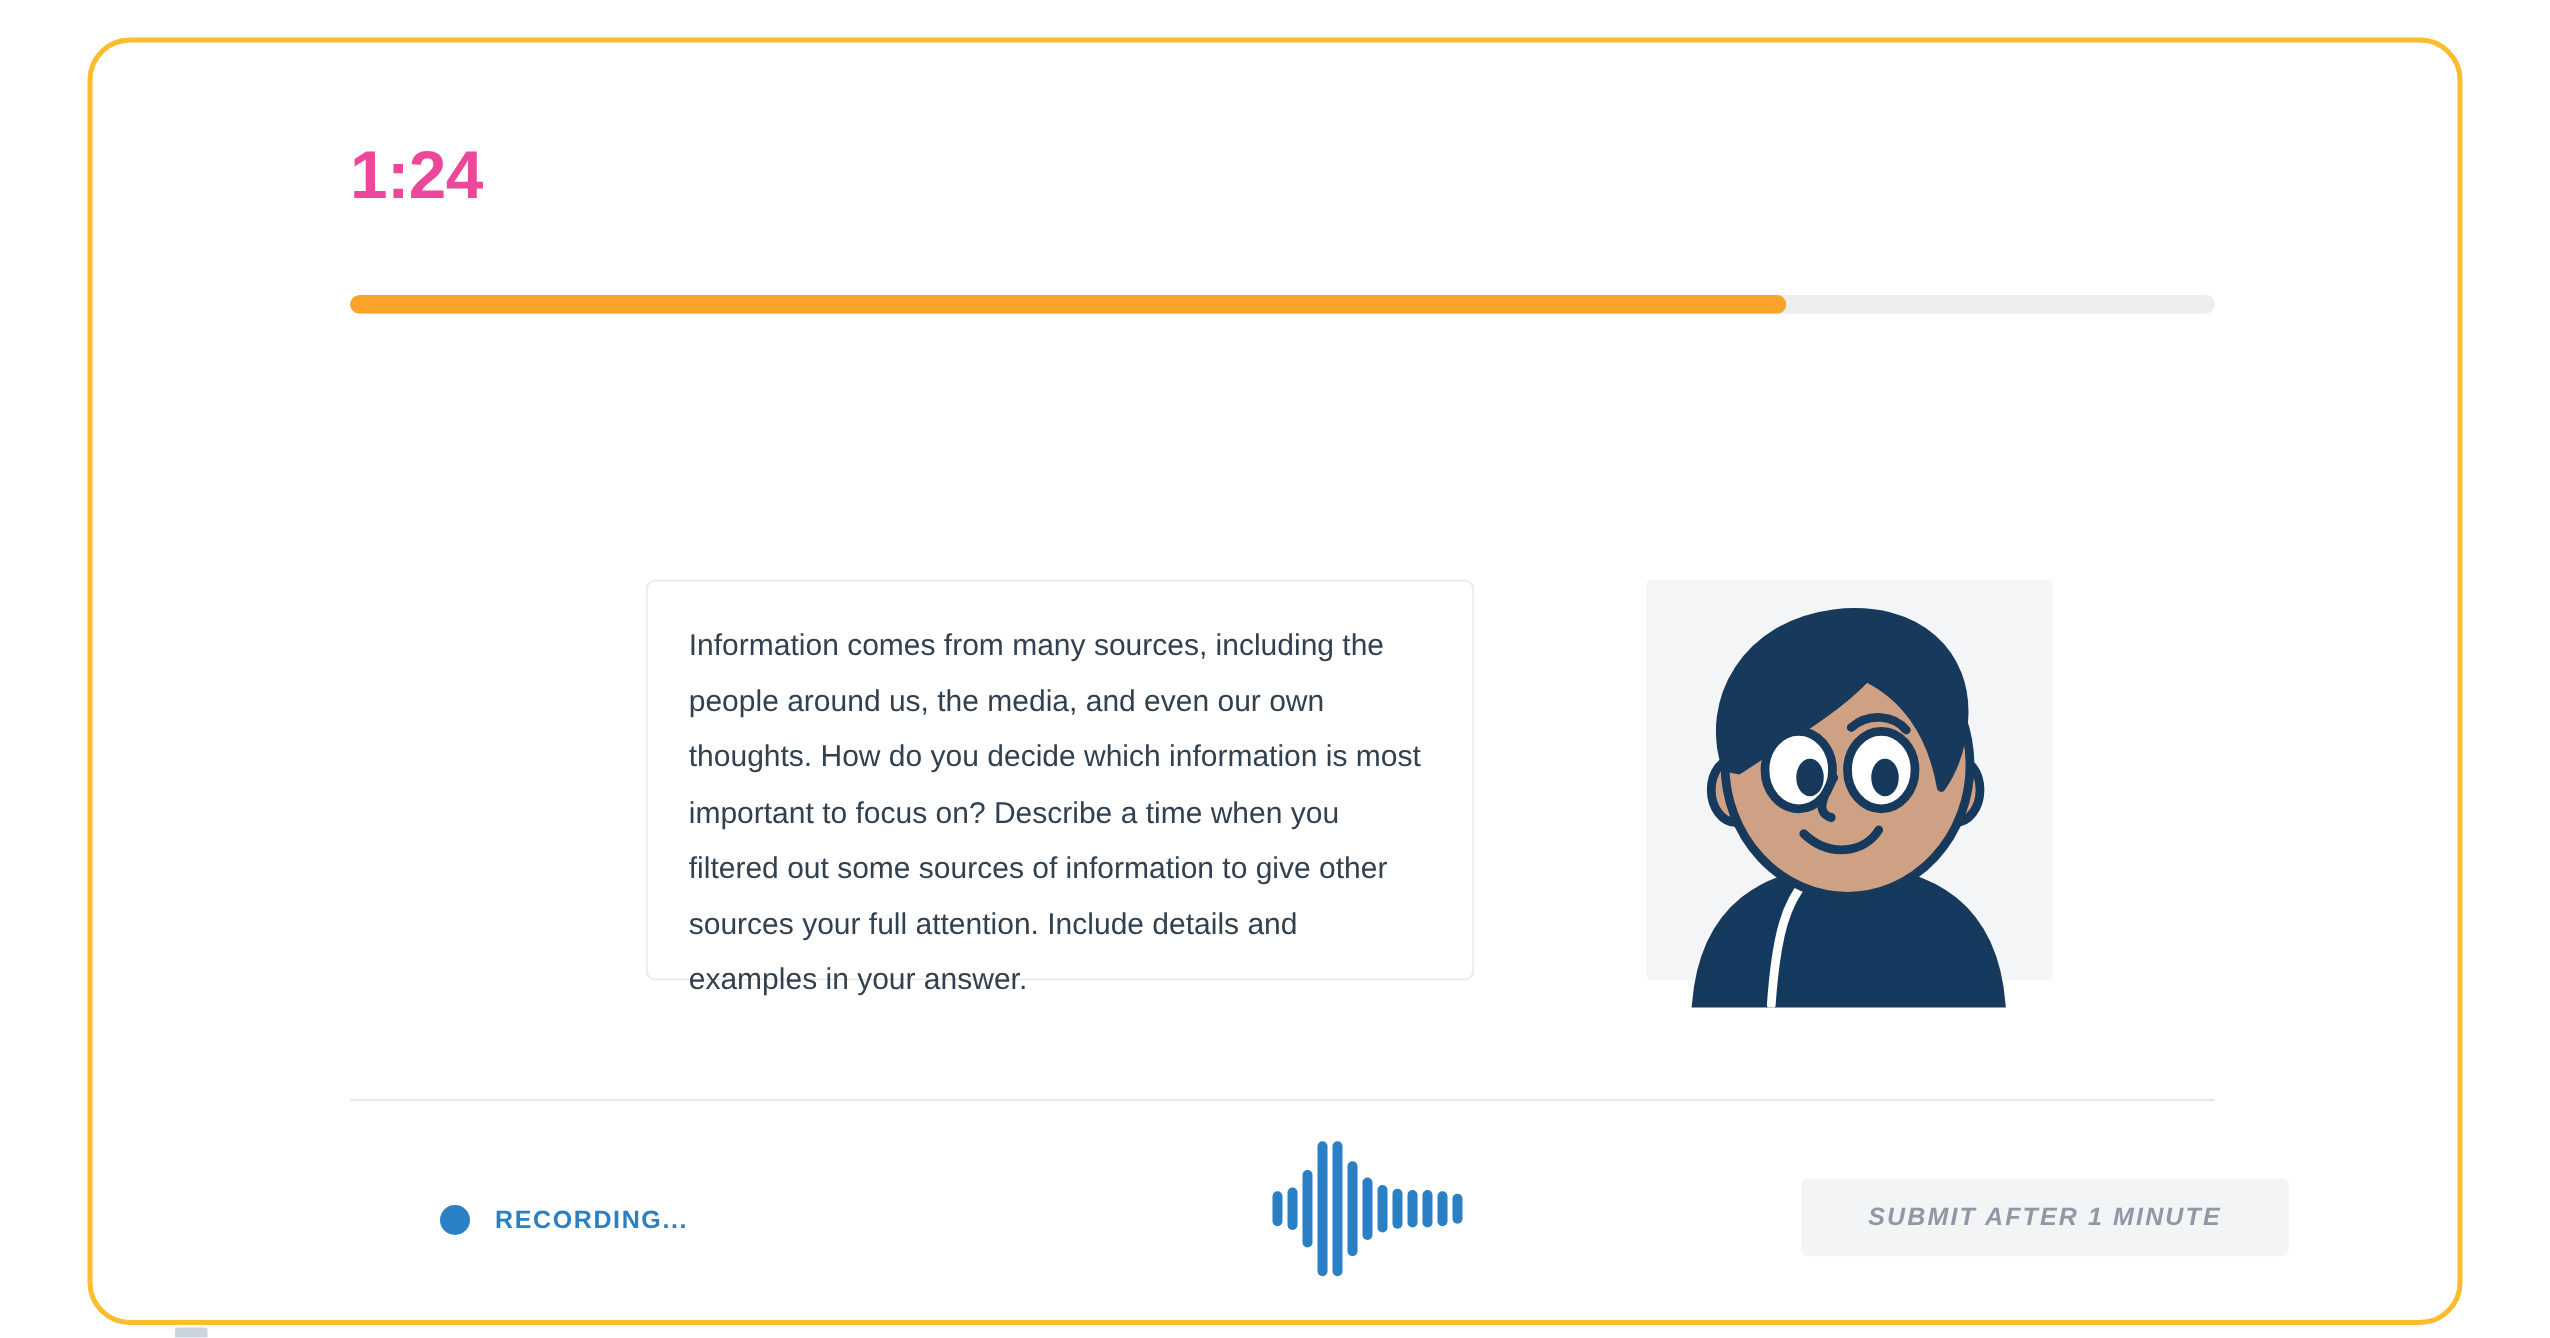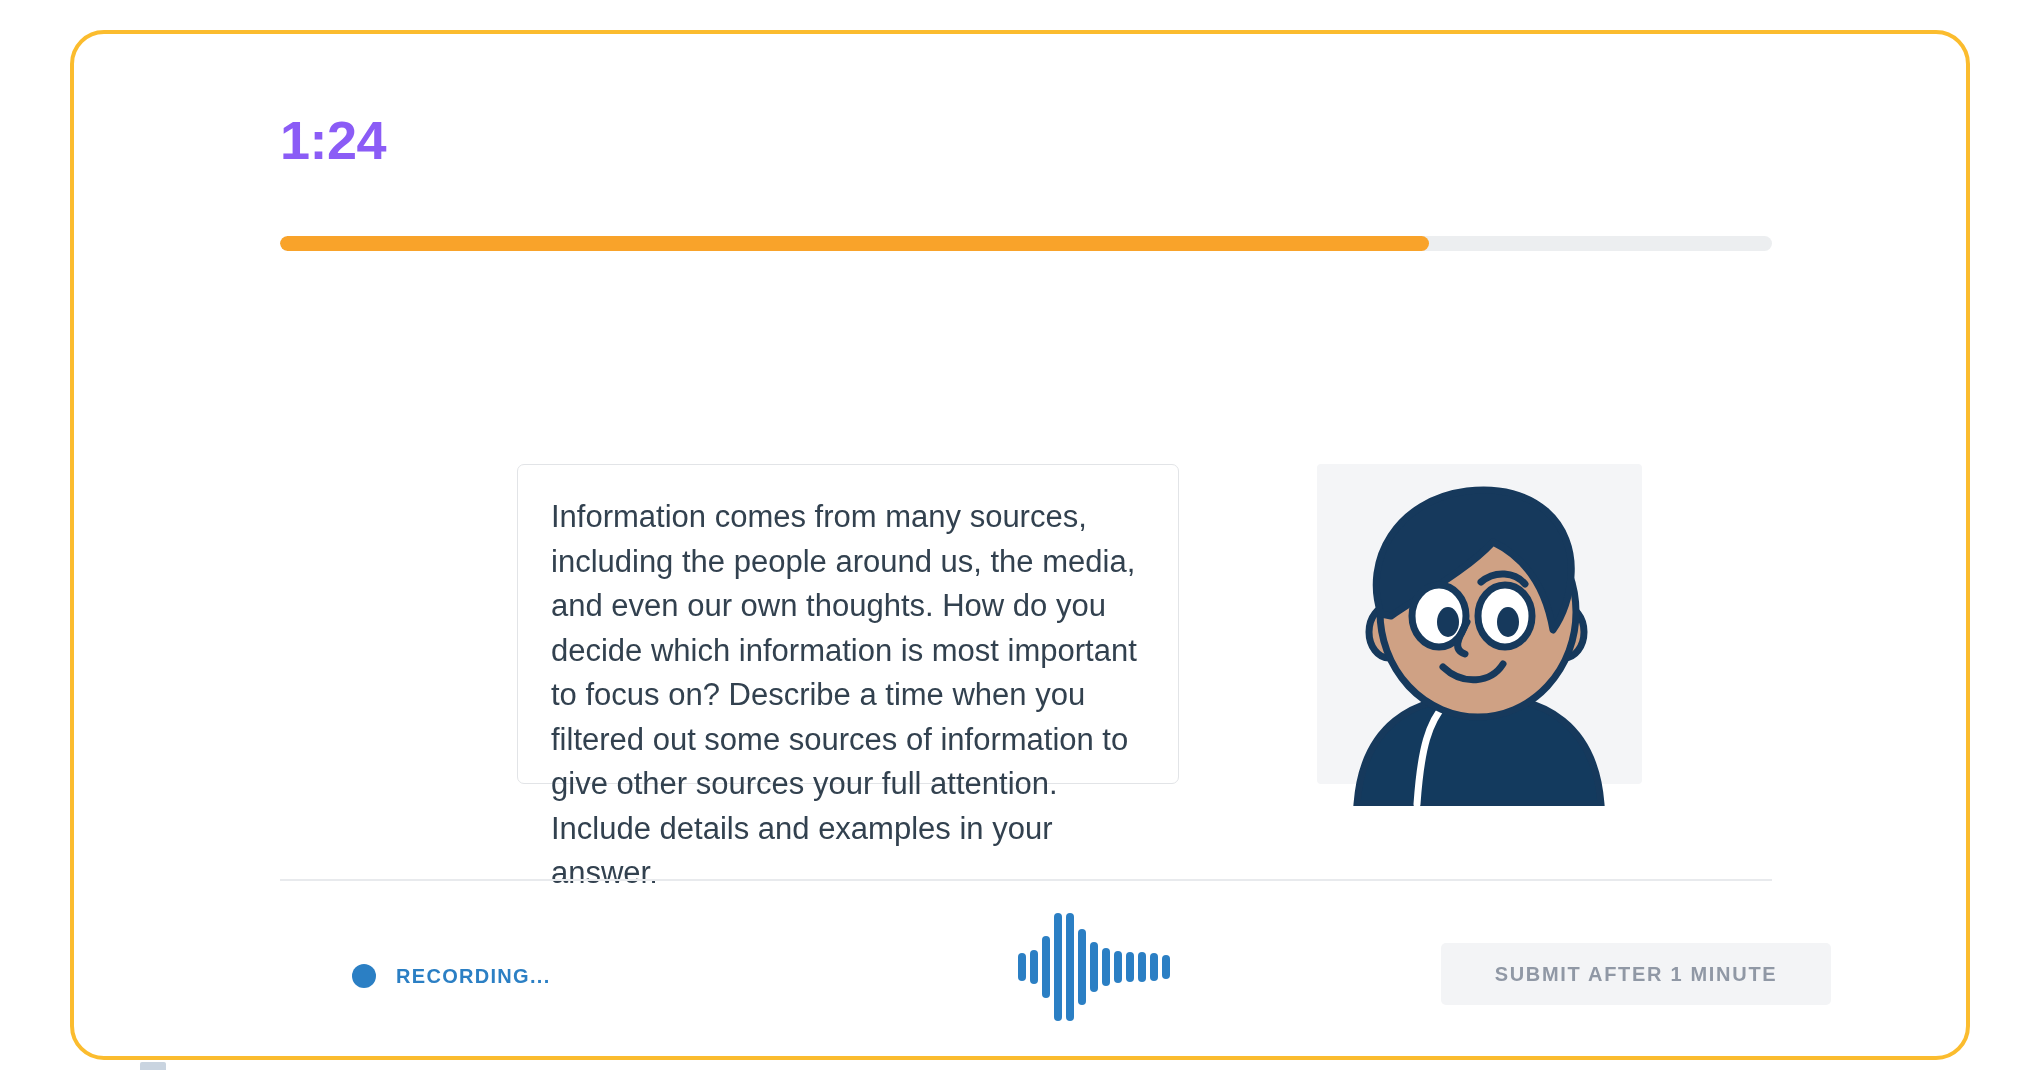--- a/index.html
+++ b/index.html
@@ -31,21 +31,21 @@
     border-radius: 34px;
   }
 
   
   .timer {
     position: absolute;
     left: 206px;
     top: 75px;
     font-size: 54px;
     font-weight: bold;
-    color: #8b5cf6;
+    color: #ec4899;
     letter-spacing: -0.5px;
   }
 
   
   .progress-track {
     position: absolute;
     left: 206px;
     top: 202px;
     width: 1492px;
     height: 15px;
@@ -86,21 +86,21 @@
     left: 243px;
     top: 0;
     width: 662px;
     height: 320px;
     background: #ffffff;
     border: 1px solid #e2e4e7;
     border-radius: 7px;
     padding: 30px 33px;
   }
   .prompt-text {
-    font-size: 31px;
+    font-size: 24px;
     line-height: 44.5px;
     color: #32414f;
   }
 
   .avatar-panel {
     position: absolute;
     left: 1043px;
     top: 0;
     width: 325px;
     height: 320px;
@@ -174,20 +174,21 @@
     height: 62px;
     background: #f3f4f6;
     border: none;
     border-radius: 5px;
     font-family: "Liberation Sans", sans-serif;
     font-size: 20px;
     font-weight: bold;
     letter-spacing: 1.7px;
     color: #9098a5;
     cursor: default;
+    font-style: italic;
   }
 
   
   .below-sliver {
     position: absolute;
     left: 140px;
     top: 1062px;
     width: 26px;
     height: 10px;
     background: #c9d4e0;

